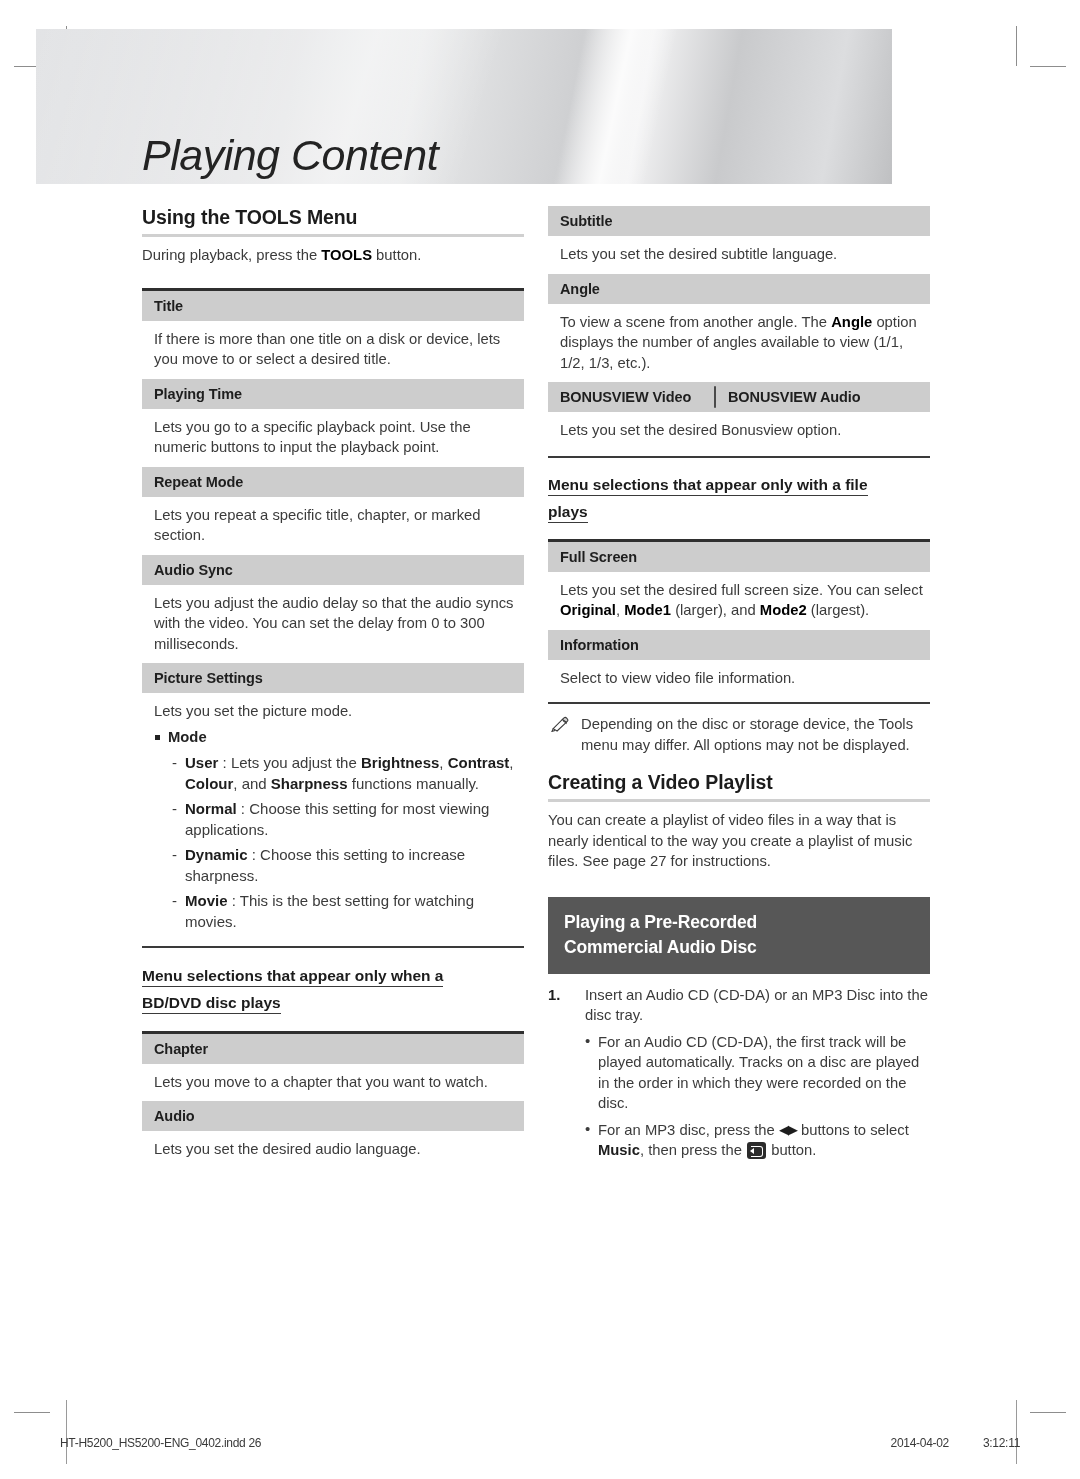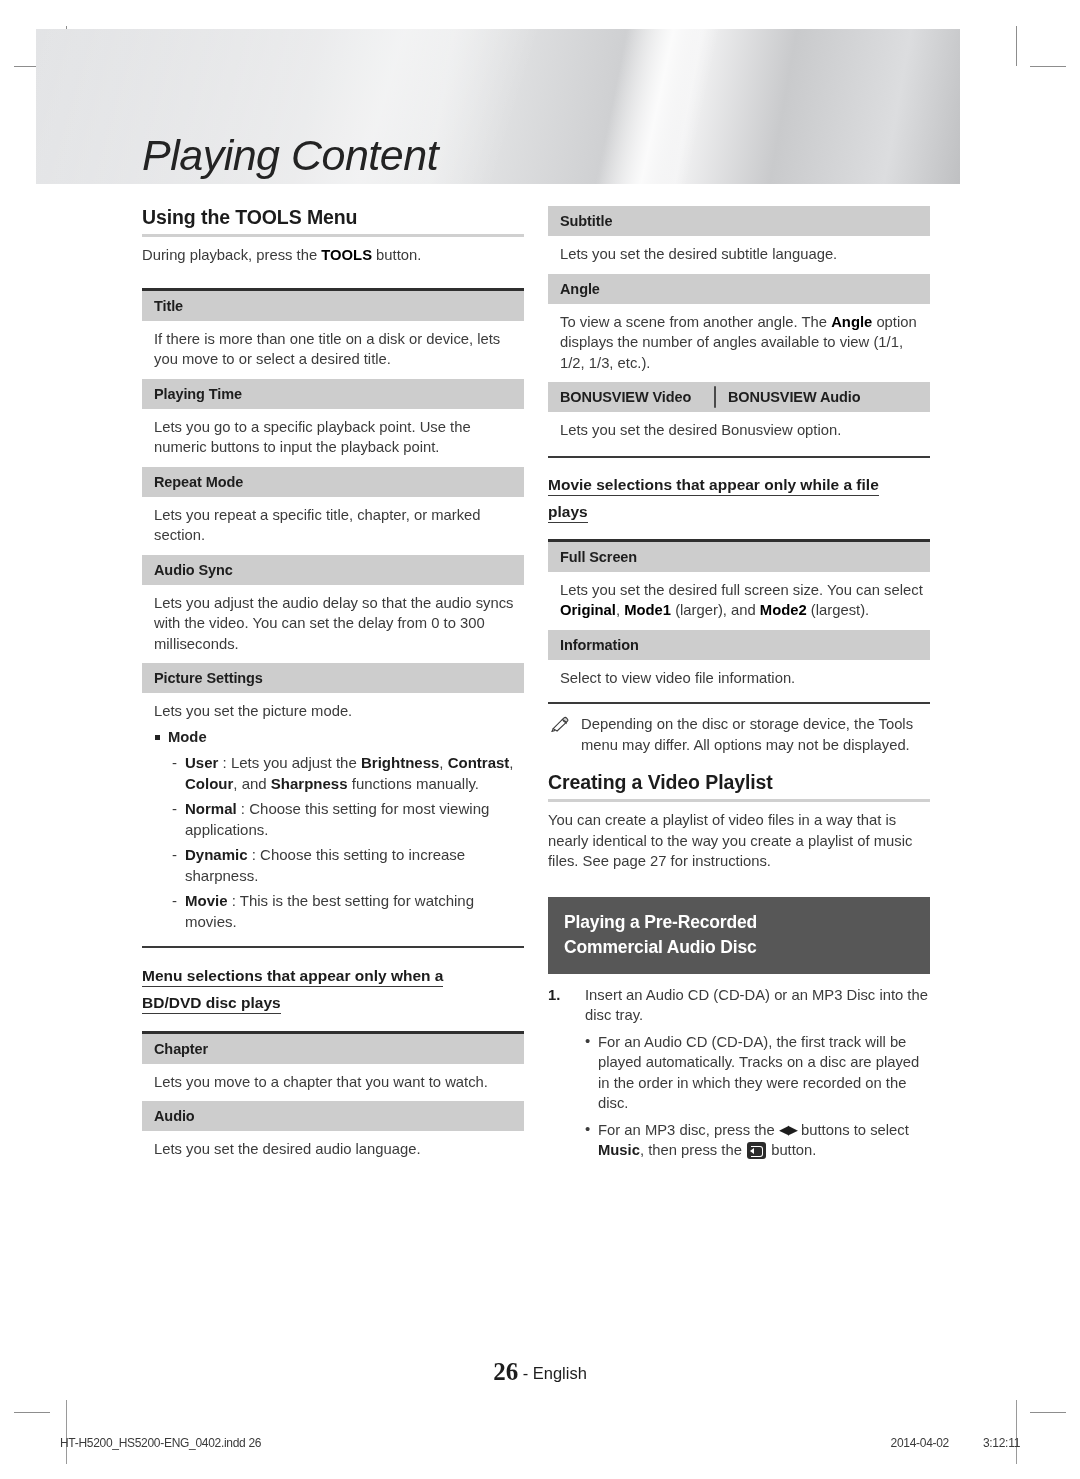--- a/index.html
+++ b/index.html
@@ -17,21 +17,21 @@
 
   
   .crop { position: absolute; background: #8d8d8d; }
   .crop-v { width: 1px; height: 40px; }
   .crop-h { height: 1px; width: 36px; }
 
   
   .banner {
     position: absolute;
     left: 36px; top: 29px;
-    width: 924px; height: 155px;
+    width: 856px; height: 155px;
     background:
       linear-gradient(107deg,
         rgba(255,255,255,0.0) 0%,
         rgba(255,255,255,0.55) 38%,
         rgba(255,255,255,0.0) 52%),
       linear-gradient(100deg,
         #e3e4e6 0%,
         #dcdddf 30%,
         #e8e9ea 44%,
         #cfd0d2 62%,
@@ -390,21 +390,21 @@
     <div class="row-head split">
       <div class="cell-a">BONUSVIEW Video</div>
       <div class="divider"></div>
       <div>BONUSVIEW Audio</div>
     </div>
     <div class="row-body">Lets you set the desired Bonusview option.</div>
 
     <div class="rule-thin" style="margin-top:6px;"></div>
 
     <div class="h3-underline" style="margin-top:13px;">
-      <span>Movie selections that appear only while a file</span><br>
+      <span>Menu selections that appear only with a file</span><br>
       <span>plays</span>
     </div>
 
     <div class="table-top-rule" style="margin-top:14px;"></div>
 
     <div class="row-head">Full Screen</div>
     <div class="row-body">
       <span>Lets you set the desired full screen size. You can select </span><b>Original</b><span>, </span><b>Mode1</b><span> (larger), and </span><b>Mode2</b><span> (largest).</span>
     </div>
 
@@ -439,24 +439,20 @@
       <span>Insert an Audio CD (CD-DA) or an MP3 Disc into the disc tray.</span>
     </div>
 
     <div class="bul-item">For an Audio CD (CD-DA), the first track will be played automatically. Tracks on a disc are played in the order in which they were recorded on the disc.</div>
 
     <div class="bul-item">
       <span>For an MP3 disc, press the </span><span class="kbd-arrows">◀▶</span><span> buttons to select </span><b>Music</b><span>, then press the </span><span class="kbd-enter"></span><span> button.</span>
     </div>
   </div>
 
-  <div class="page-num">
-    <span class="n">26</span>
-    <span class="lang">- English</span>
-  </div>
 
   <div class="footer">
     <div>HT-H5200_HS5200-ENG_0402.indd   26</div>
     <div class="right">
       <span>2014-04-02</span>
       <span>3:12:11</span>
     </div>
   </div>
 
 </div>

